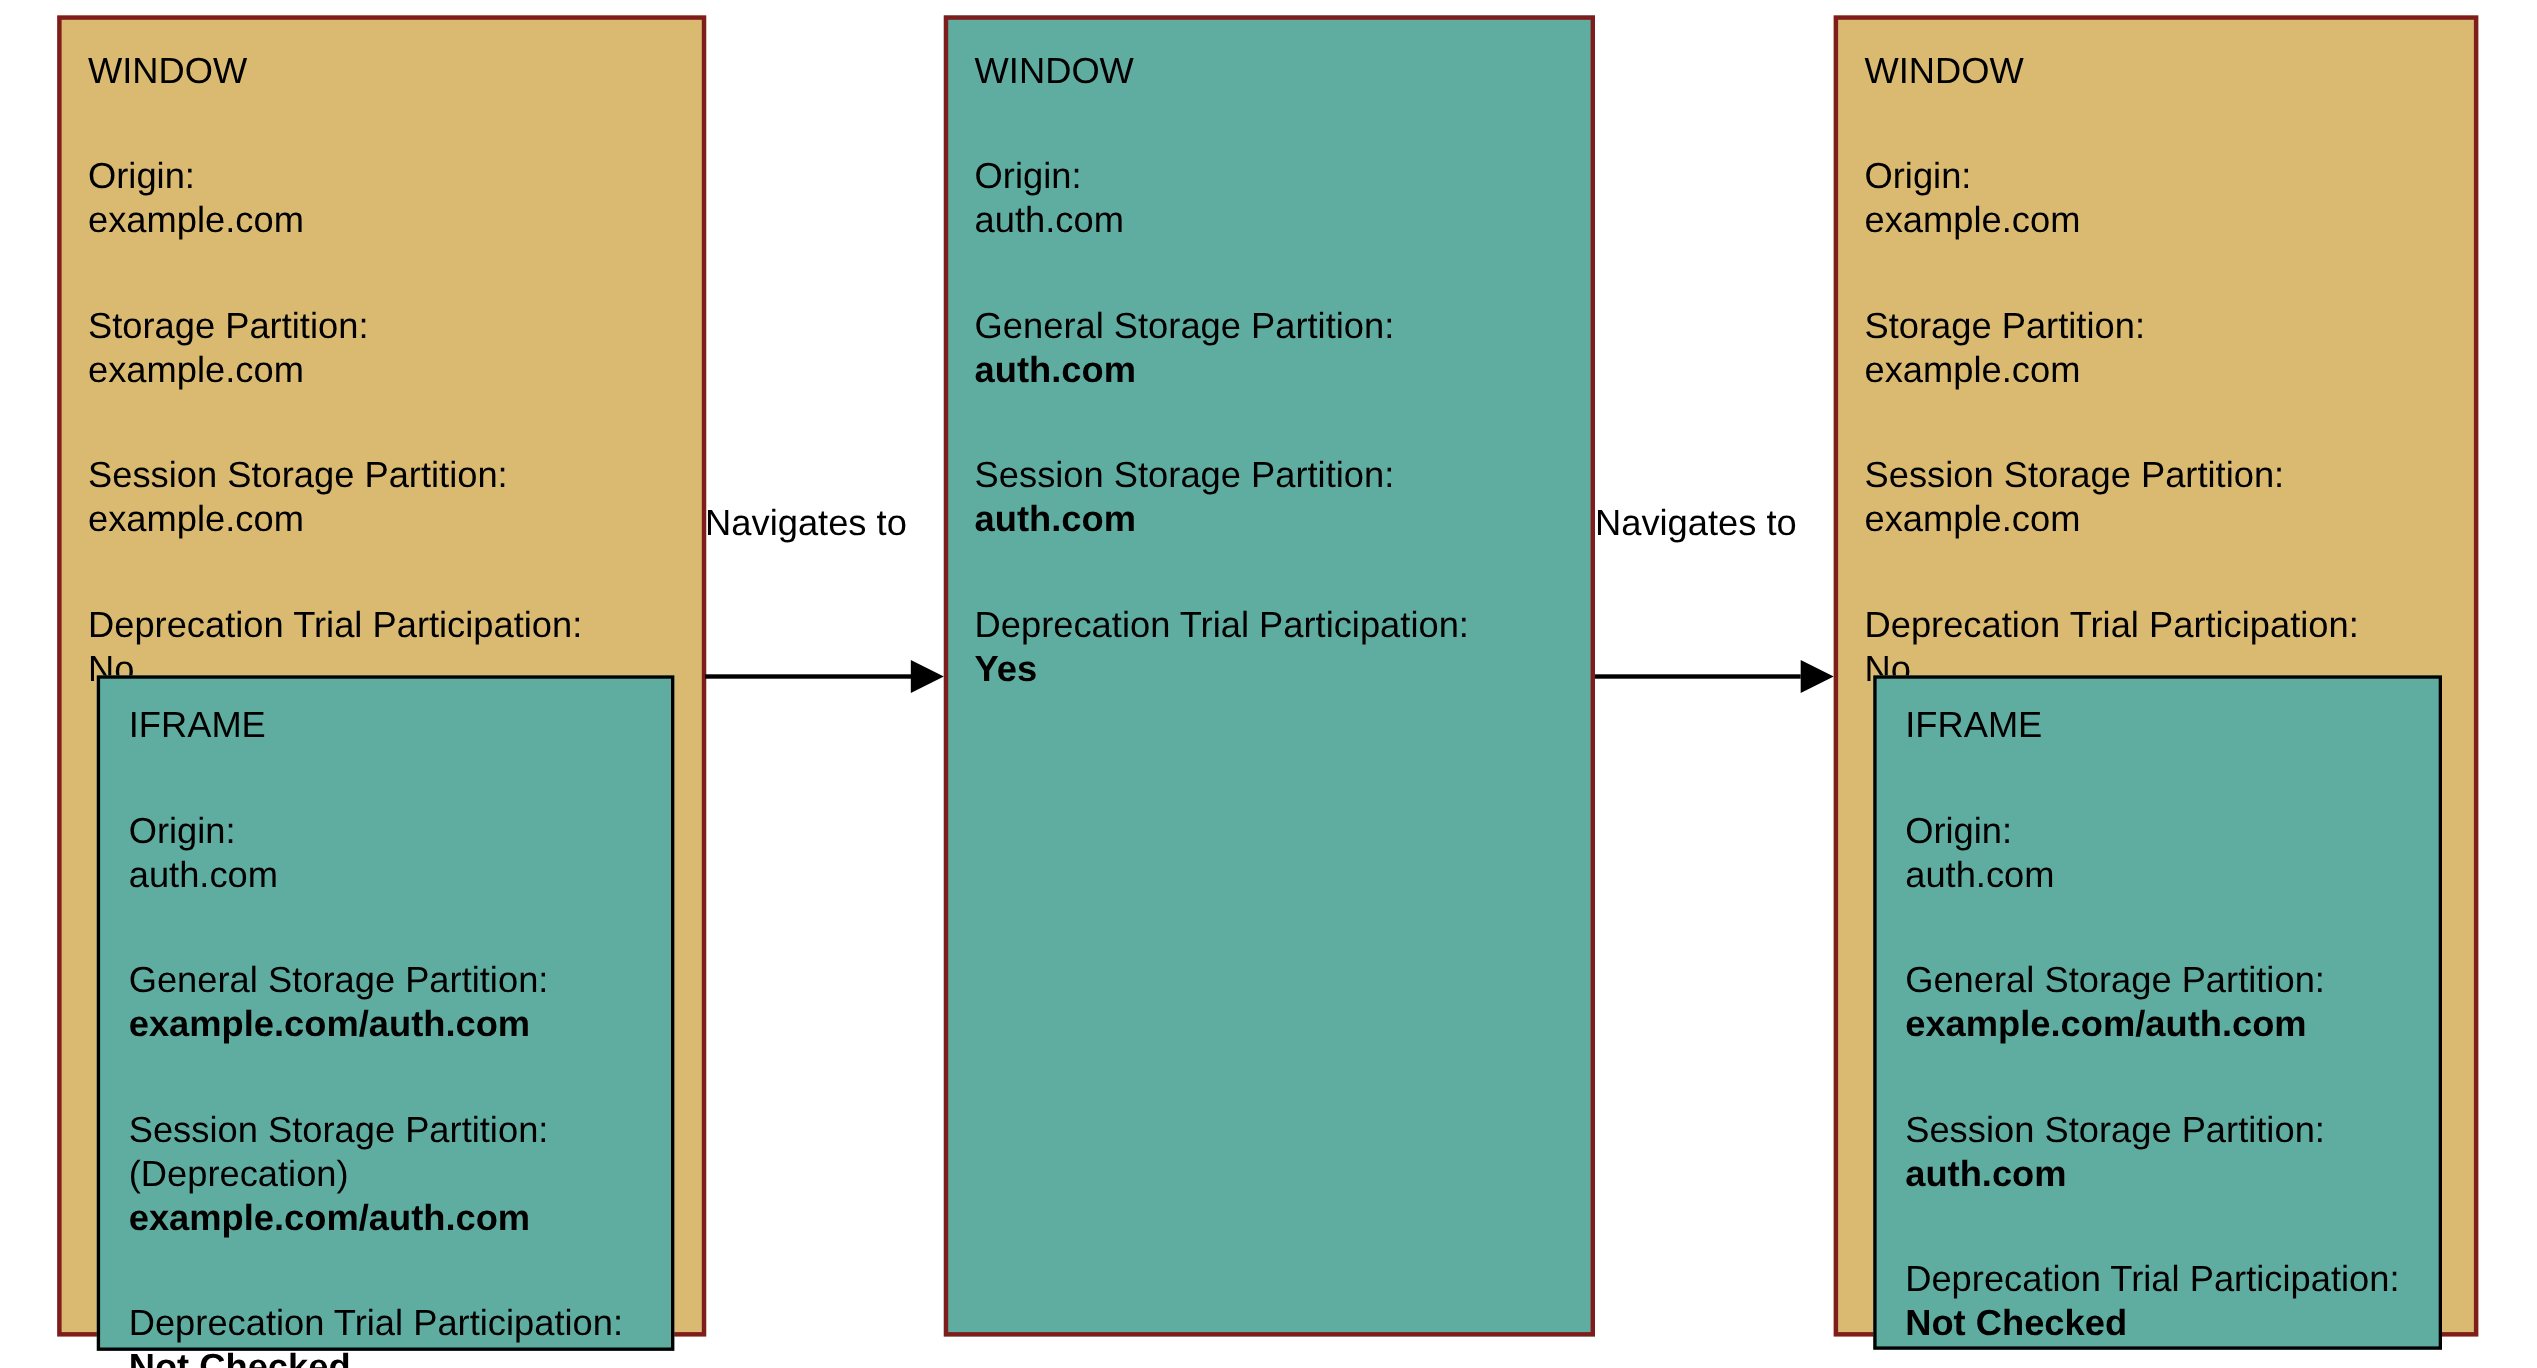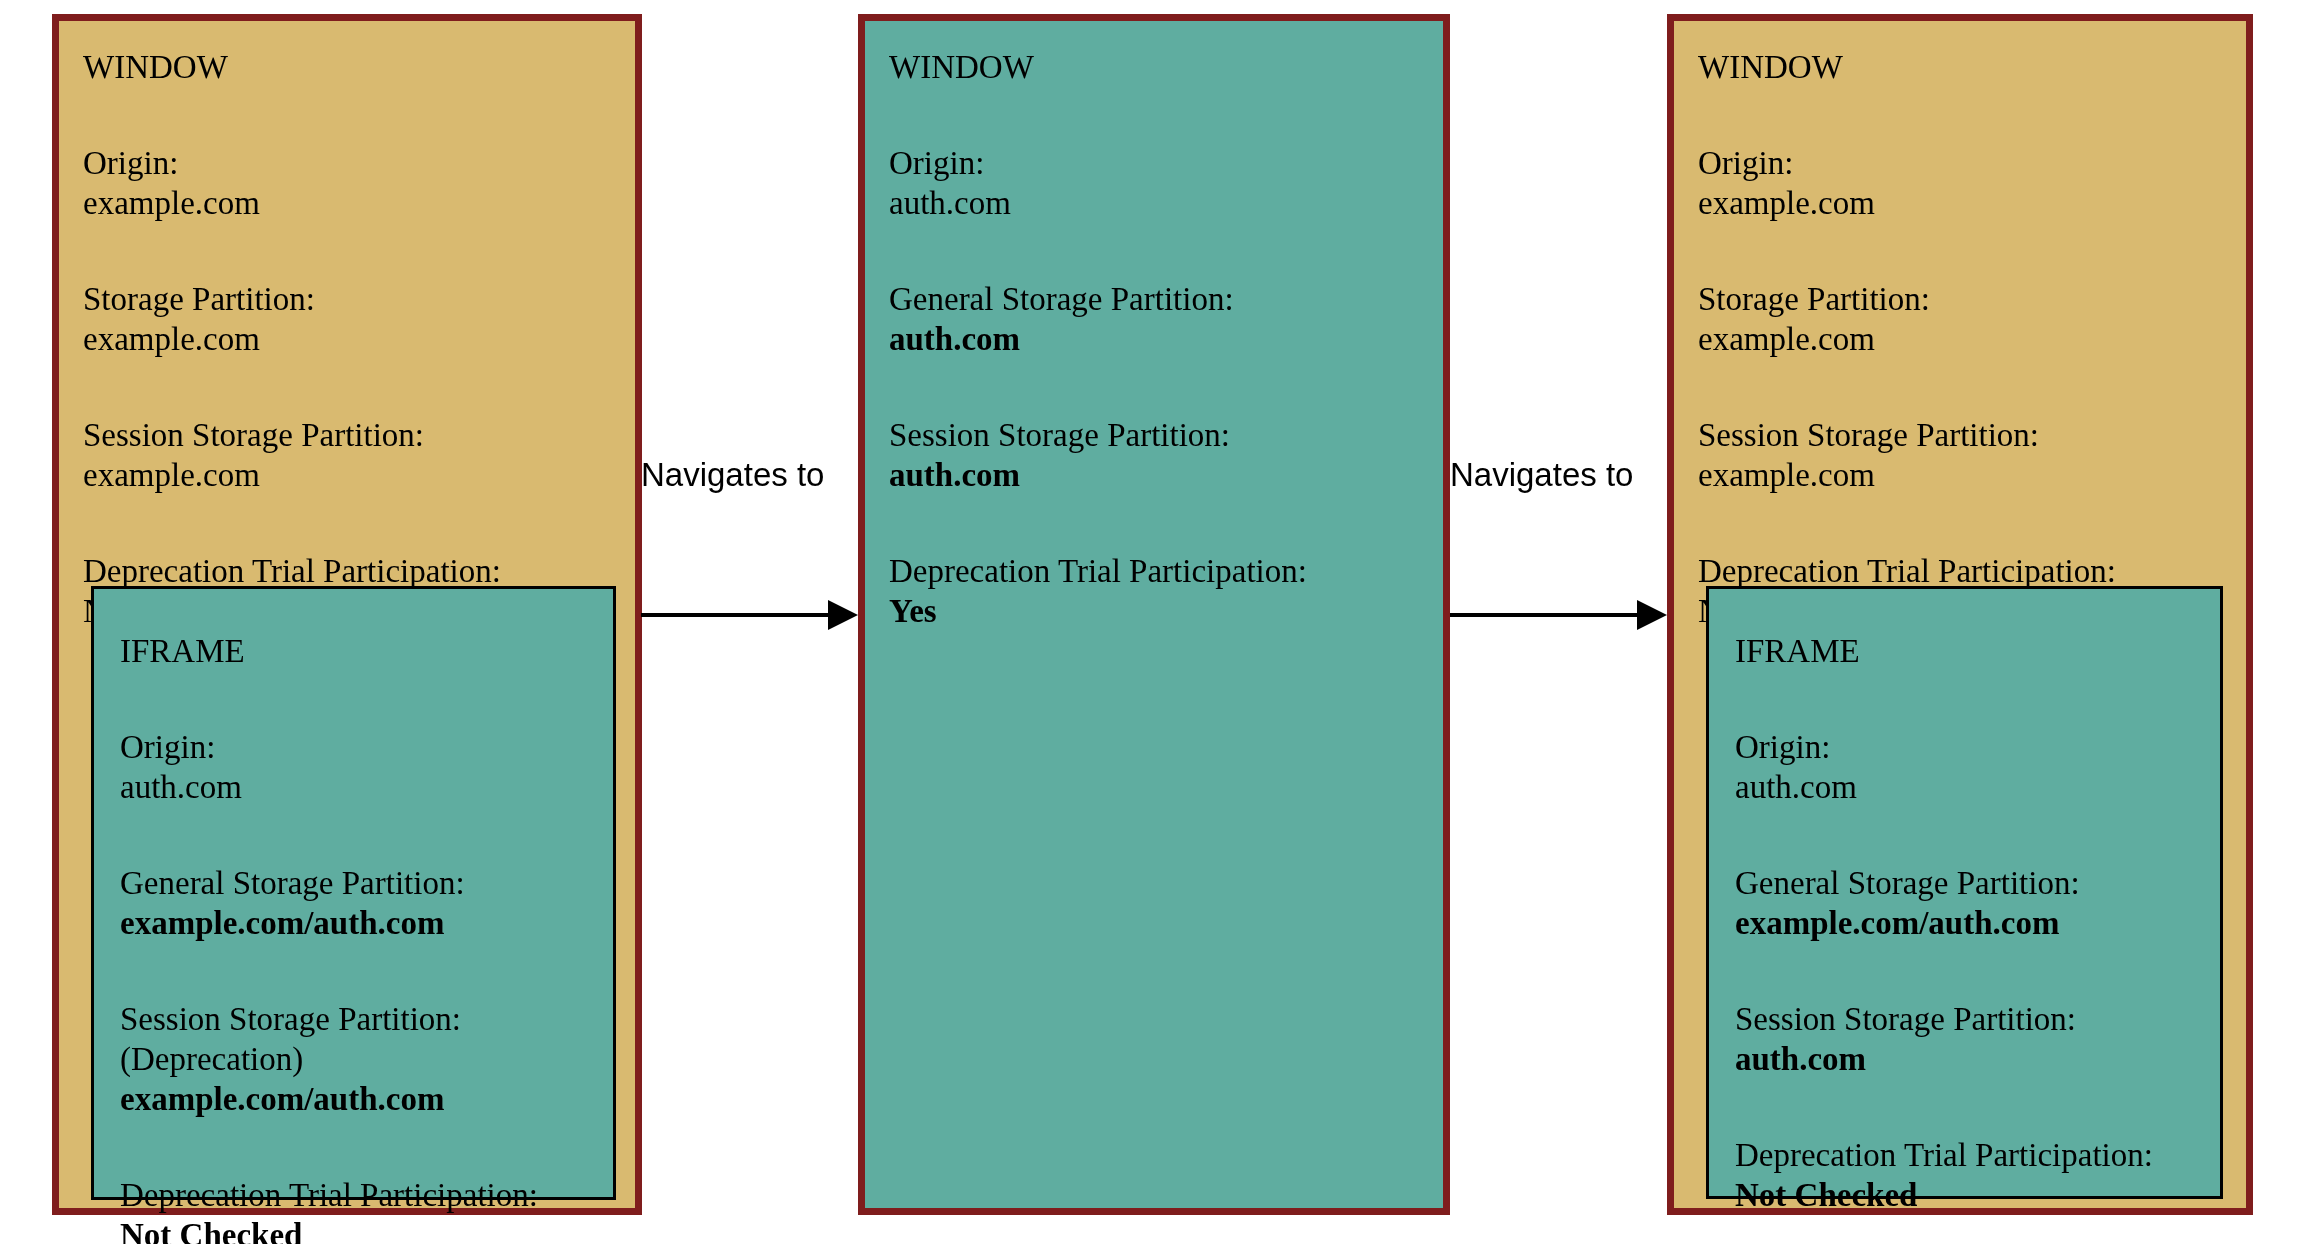--- a/index.html
+++ b/index.html
@@ -11,41 +11,40 @@
     font-family: "Liberation Sans", sans-serif;
     font-size: 33px;
     line-height: 40px;
     color: #000000;
     overflow: hidden;
   }
   .win {
     position: absolute;
     top: 14px;
     height: 1201px;
-    border: 7px solid #7f1d1d;
+    border: 4px solid #7f1d1d;
     box-sizing: border-box;
     padding: 26px 24px 0 24px;
-    font-family: Liberation Serif, serif;
   }
   .tan  { background: #d9ba70; }
   .teal { background: #5fada0; }
   #win0 { left: 52px;   width: 590px; }
   #win1 { left: 858px;  width: 592px; }
   #win2 { left: 1667px; width: 586px; }
   .line { white-space: nowrap; }
   .field { margin-top: 56px; }
   .b { font-weight: bold; }
   .iframe-box {
     position: absolute;
     left: 32px;
-    top: 565px;
+    top: 596px;
     border: 3px solid #000000;
     box-sizing: border-box;
     background: #5fada0;
-    padding: 42px 20px 0 26px;
+    padding: 22px 20px 0 26px;
   }
   #iframe0 { width: 525px; height: 614px; }
   #iframe2 { width: 517px; height: 613px; }
   .nav-label {
     position: absolute;
     top: 455px;
     width: 217px;
     text-align: left;
   }
   #navlabel0 { left: 641px; }

